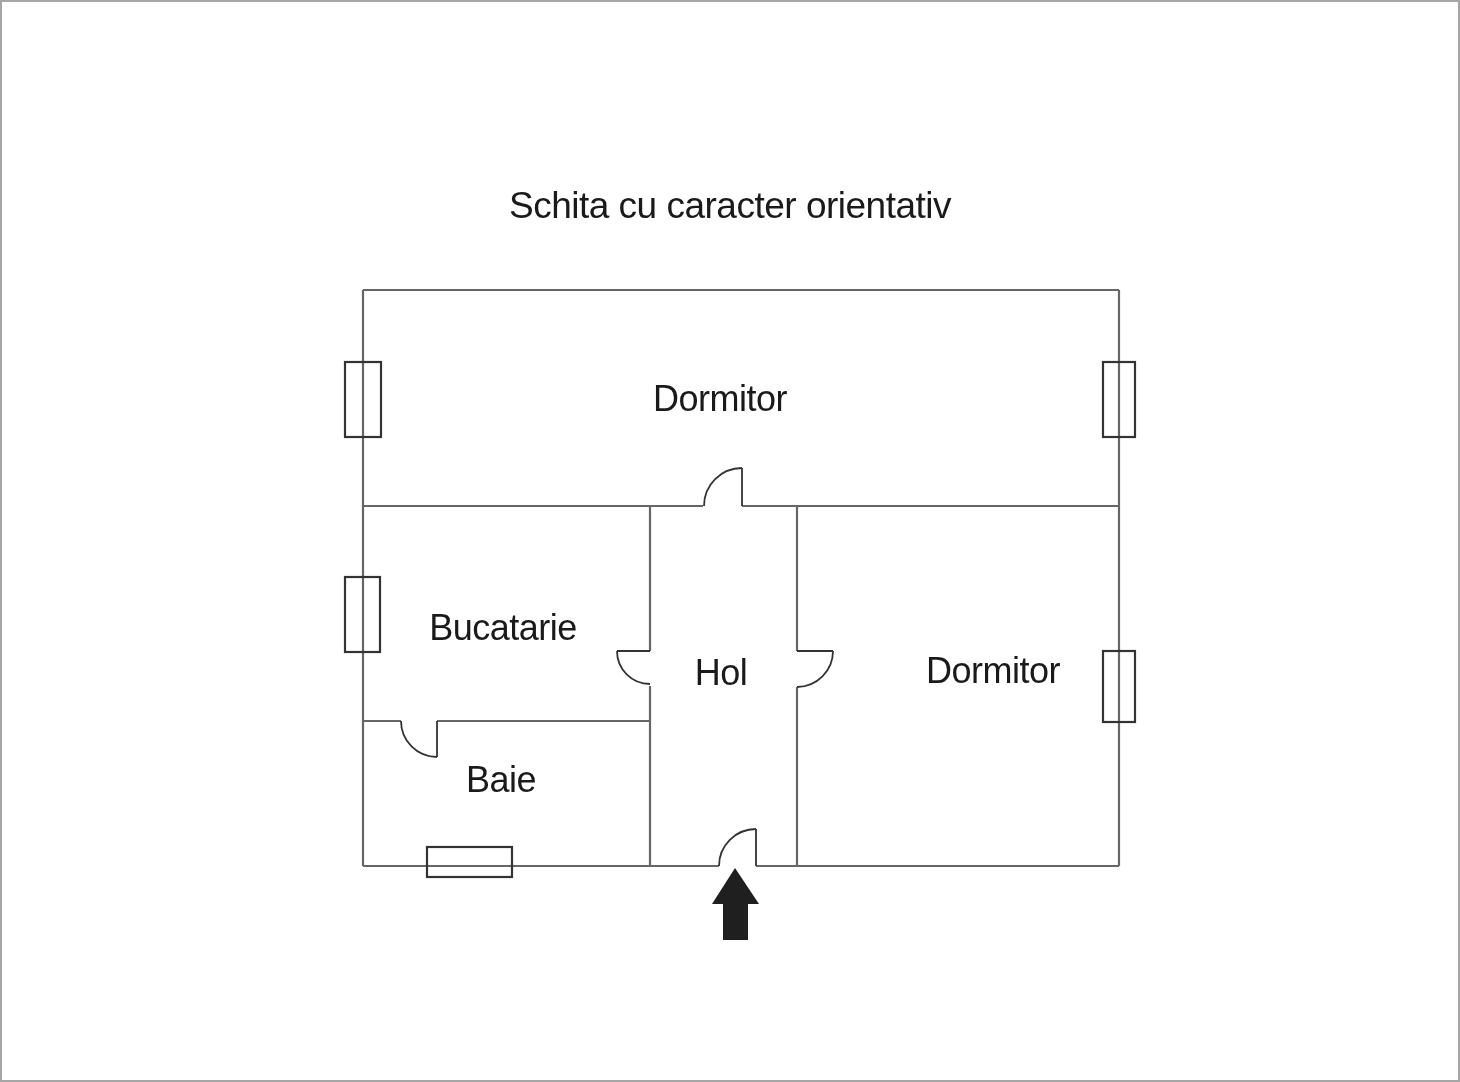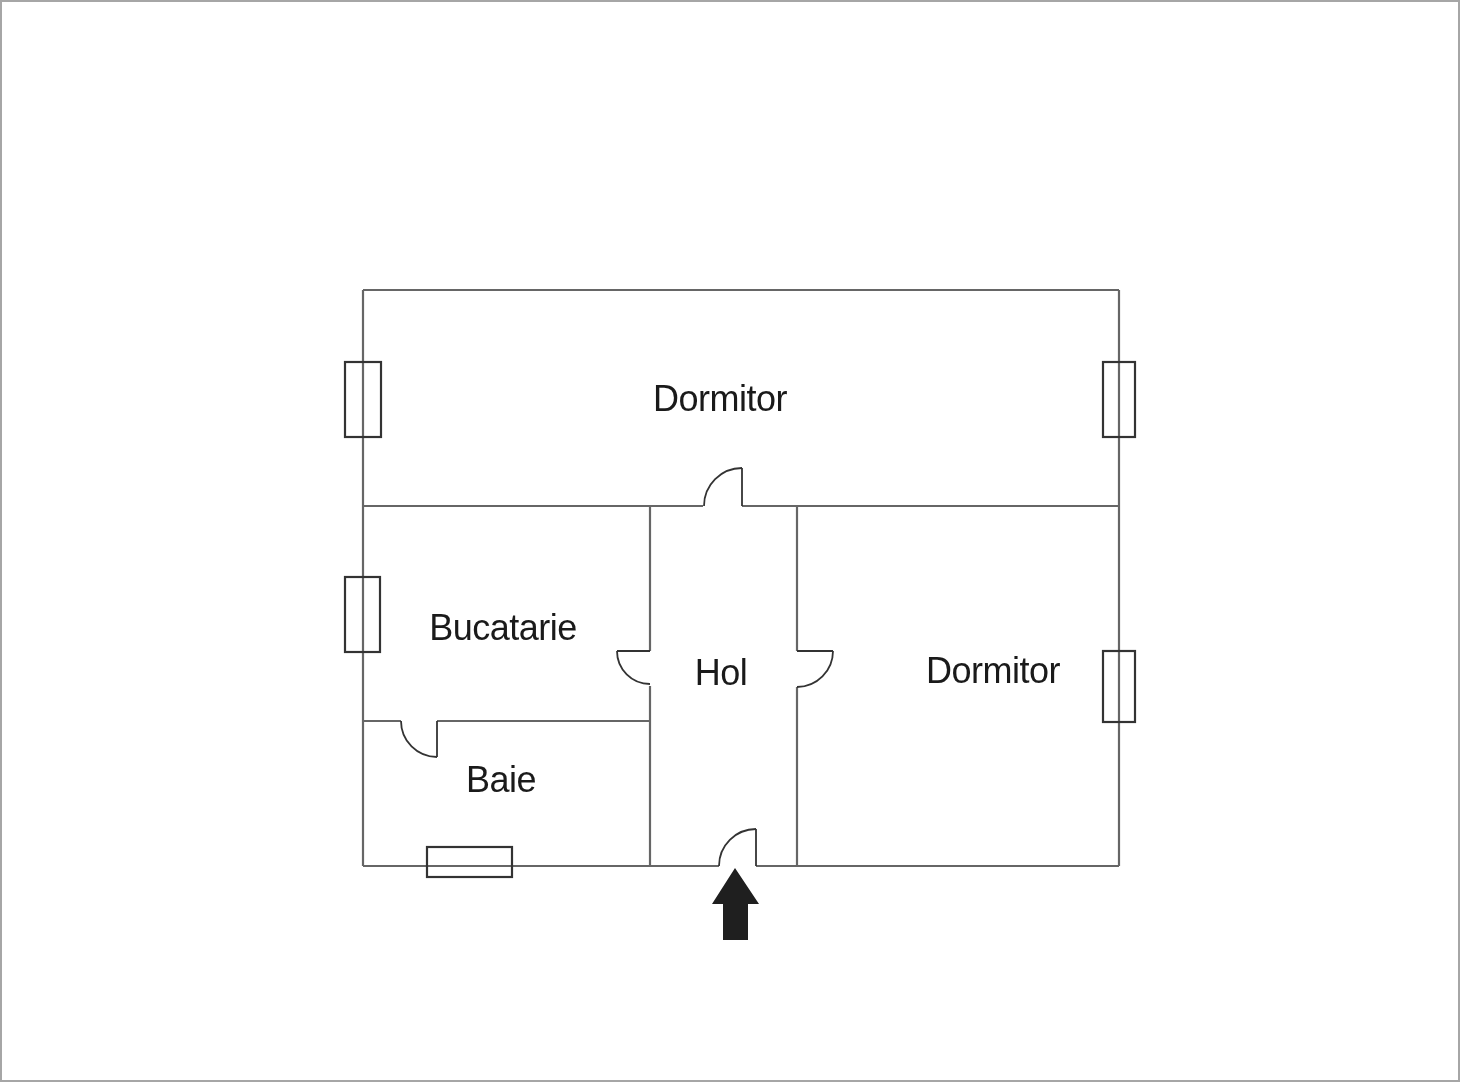--- a/index.html
+++ b/index.html
@@ -35,20 +35,21 @@
     font-size: 36px;
     letter-spacing: -0.5px;
     fill: #1a1a1a;
     text-anchor: middle;
   }
 </style>
 </head>
 <body>
 
 <div class="page">
+  <div class="title">Schita cu caracter orientativ</div>
   <svg class="plan" id="plan-svg" viewBox="0 0 1460 1082" xmlns="http://www.w3.org/2000/svg">
       <line x1="361" y1="288" x2="1117" y2="288" stroke="#666666" stroke-width="2.2"></line>
       <line x1="361" y1="288" x2="361" y2="864" stroke="#666666" stroke-width="2.2"></line>
       <line x1="1117" y1="288" x2="1117" y2="864" stroke="#666666" stroke-width="2.2"></line>
       <line x1="361" y1="864" x2="717" y2="864" stroke="#666666" stroke-width="2.2"></line>
       <line x1="754" y1="864" x2="1117" y2="864" stroke="#666666" stroke-width="2.2"></line>
       <line x1="361" y1="504" x2="701" y2="504" stroke="#666666" stroke-width="2.2"></line>
       <line x1="740" y1="504" x2="1117" y2="504" stroke="#666666" stroke-width="2.2"></line>
       <line x1="648" y1="504" x2="648" y2="649" stroke="#666666" stroke-width="2.2"></line>
       <line x1="648" y1="684" x2="648" y2="864" stroke="#666666" stroke-width="2.2"></line>

